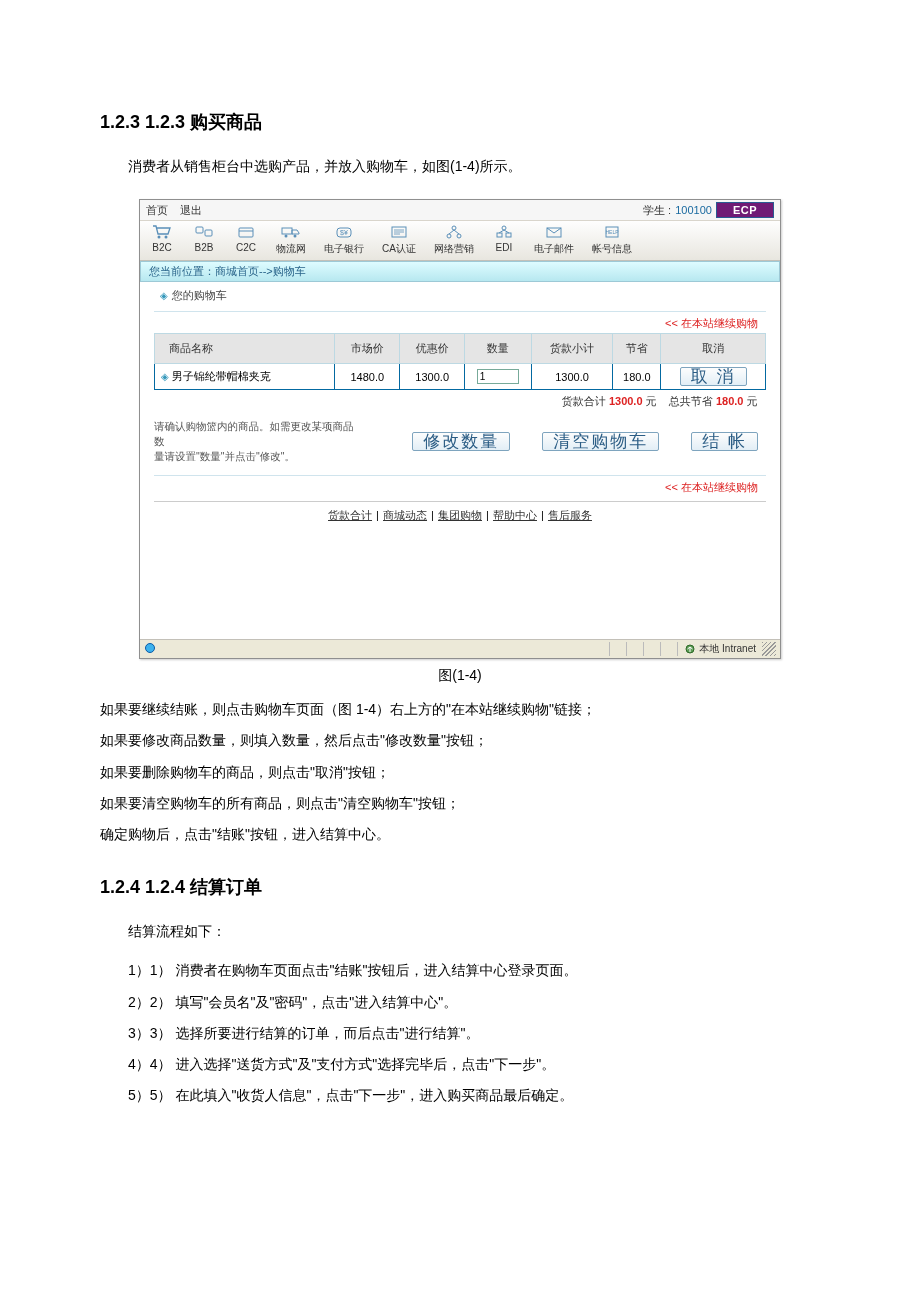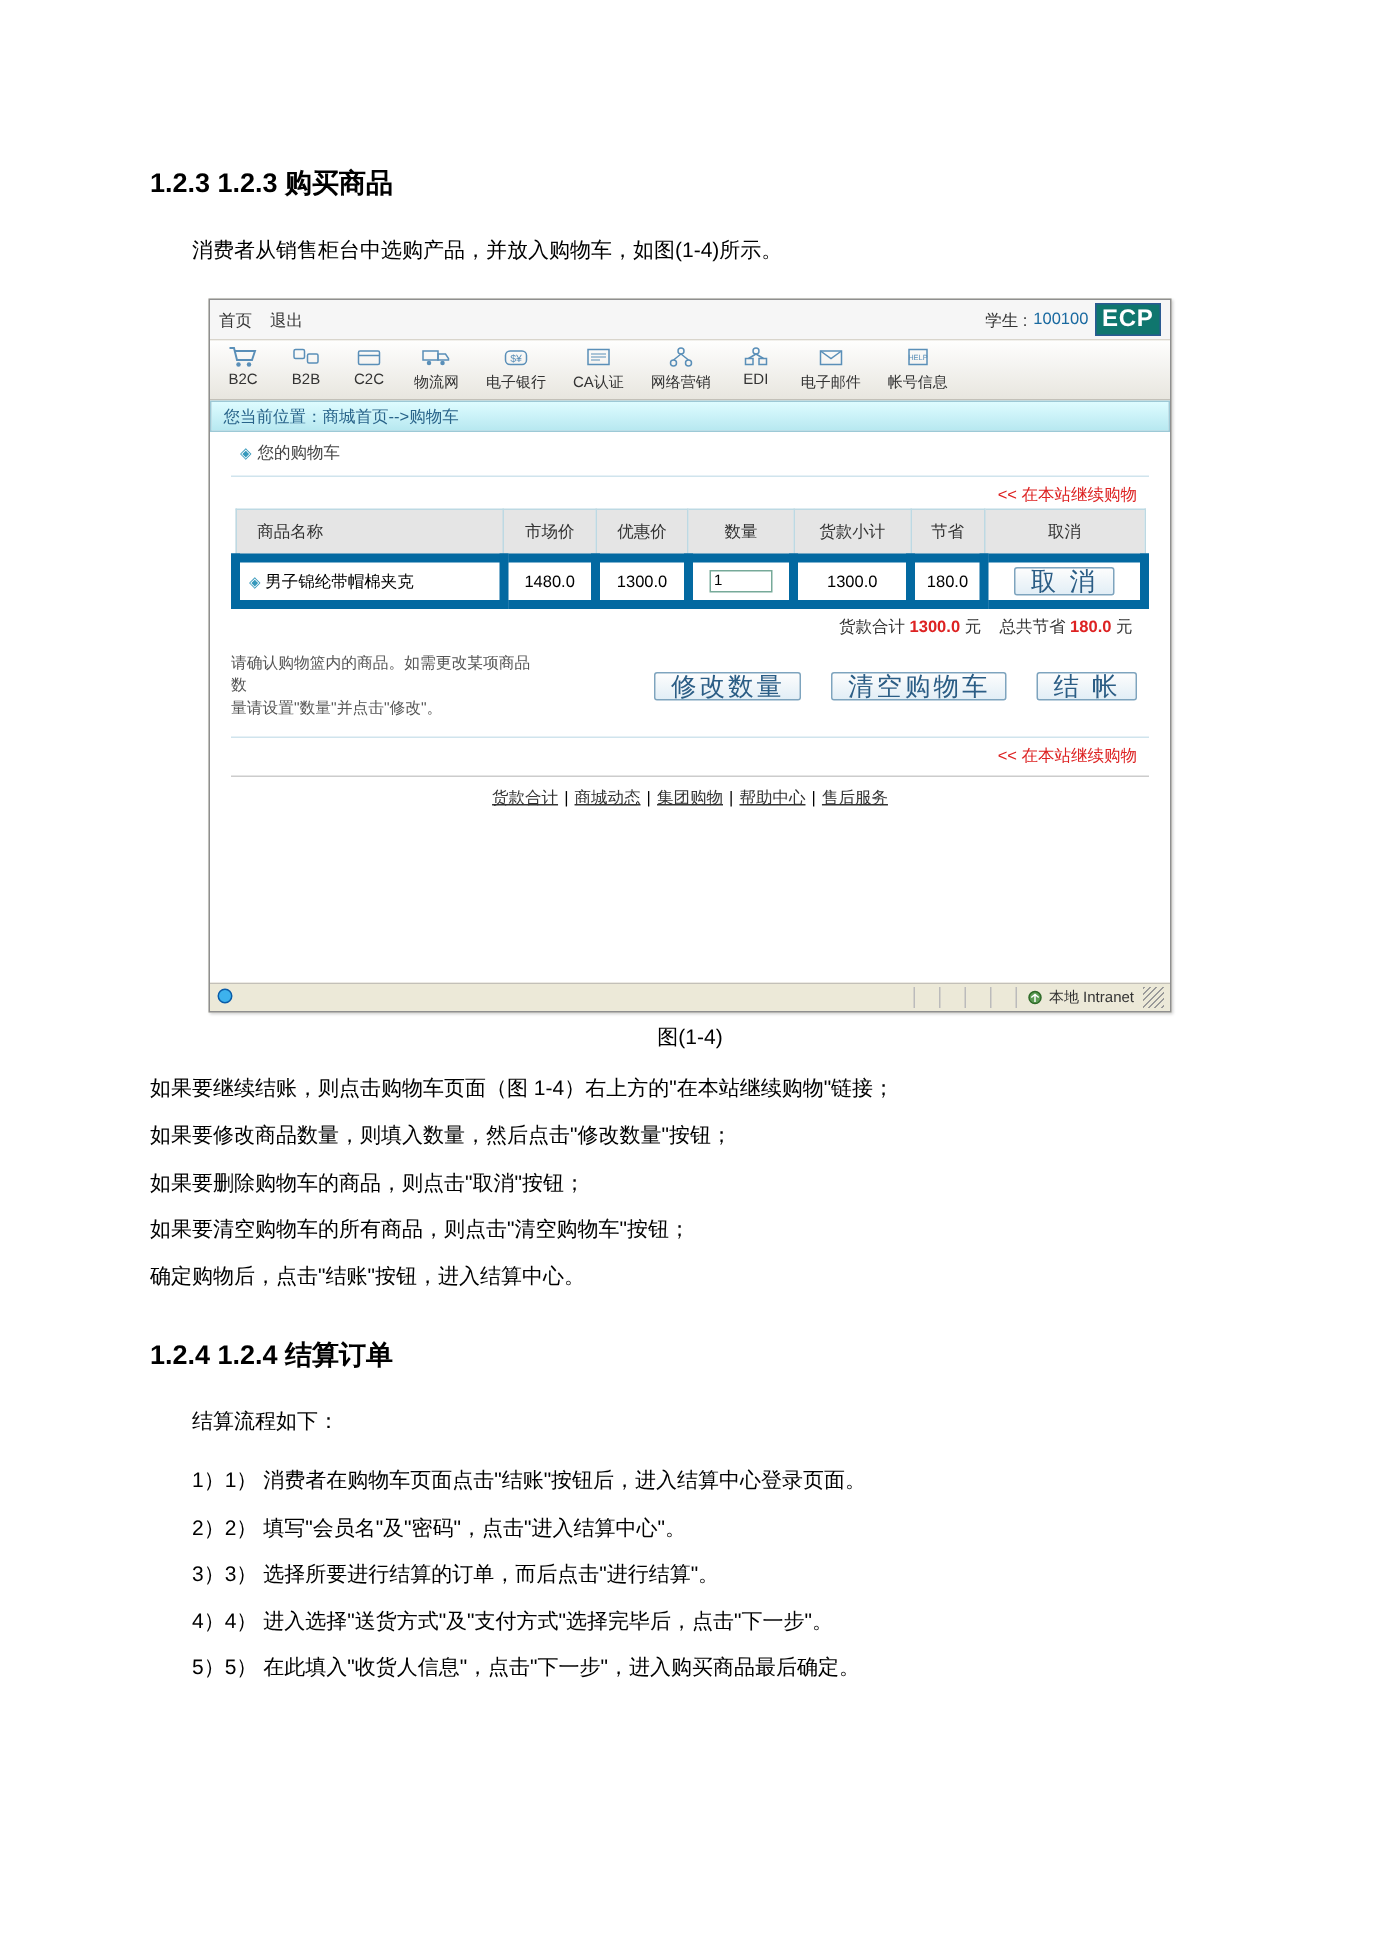--- a/index.html
+++ b/index.html
@@ -56,22 +56,22 @@
       align-items: center;
       padding: 2px 6px;
       border-bottom: 1px solid #d9d5cc;
       font-size: 11px;
       color: #333;
     }
     .menubar .m-left { display: flex; gap: 12px; }
     .menubar .m-right { margin-left: auto; display: flex; align-items: center; gap: 4px; }
     .student-id { color: #1a6aa0; font-size: 11px; }
     .ecp-badge {
-      background: #0f766e; color: #fff; font-weight: bold;
-      padding: 1px 4px; font-size: 16px; letter-spacing: .5px;
+      background: #701a75; color: #fff; font-weight: bold;
+      padding: 1px 16px; font-size: 11px; letter-spacing: .5px;
       border: 1px solid #2a5a92;
     }
     .toolbar {
       background: linear-gradient(to bottom, #fefefe 0%, #e8e6df 100%);
       display: flex;
       padding: 2px 10px 4px 10px;
       border-bottom: 1px solid #c3c0b8;
     }
     .tb-item { display: flex; flex-direction: column; align-items: center; margin-right: 18px; cursor: pointer; }
     .tb-icon {
@@ -104,21 +104,21 @@
     }
     .tbl th {
       background: #e5e5e5;
       border: 1px solid #bdd9e3;
       padding: 7px 4px;
       font-weight: normal;
       color: #333;
       text-align: center;
     }
     .tbl td {
-      border: 6px solid #0369a1;
+      border: 1px solid #0369a1;
       padding: 3px 0;
       text-align: center;
       background: #fff;
     }
     .tbl td.name { text-align: left; padding-left: 6px; }
     .qty-input {
       width: 36px; height: 13px; font-size: 10px;
       border: 1px solid #7a9; background: #fff;
       text-align: left; padding: 0 2px;
     }
@@ -132,21 +132,21 @@
       border-radius: 2px;
       letter-spacing: 2px;
     }
     .totals-row td {
       text-align: right; font-size: 11px; color: #333;
       border: none; padding: 4px 8px;
     }
     .totals-row .red { color: #d22; font-weight: bold; }
     .hint-row { display: flex; align-items: center; padding: 6px 0 10px 0; }
     .hint-text { font-size: 10.5px; color: #555; line-height: 1.4; max-width: 200px; }
-    .hint-btns { margin-left: auto; display: flex; gap: 20px; padding-right: 8px; }
+    .hint-btns { margin-left: auto; display: flex; gap: 32px; padding-right: 8px; }
     .footer-links {
       text-align: center; padding: 6px; font-size: 11px;
       border-top: 1px solid #ccc; margin: 4px 14px 0 14px;
     }
     .footer-links a { color: #333; text-decoration: underline; margin: 0 1px; }
     .statusbar {
       display: flex; align-items: center;
       background: #ece9d8;
       border-top: 1px solid #c3c0b8;
       height: 18px; padding: 0 4px; font-size: 10px; color: #333;

